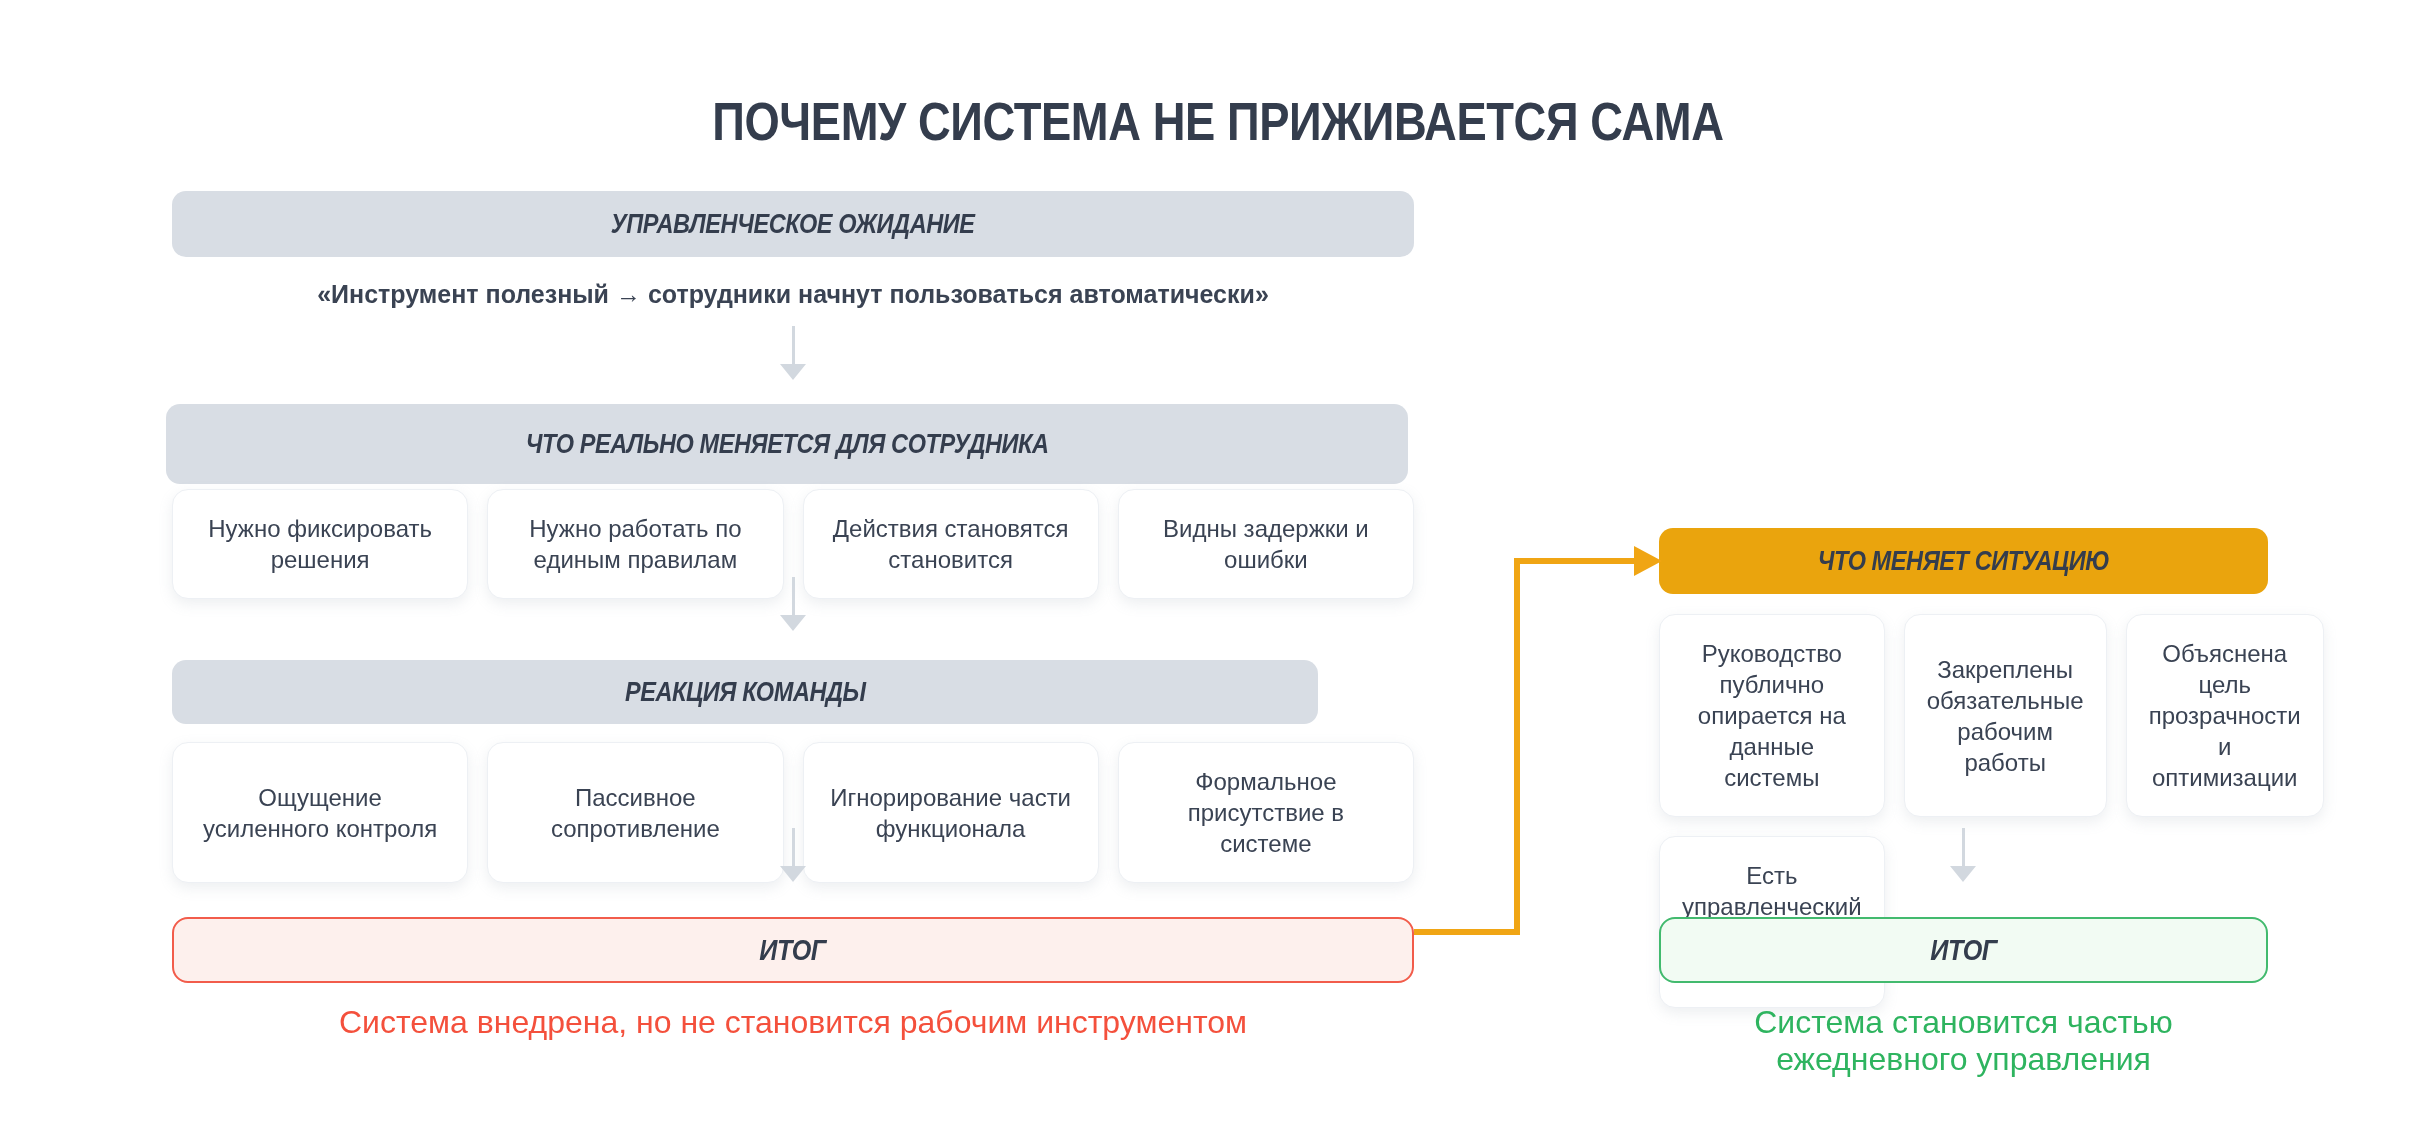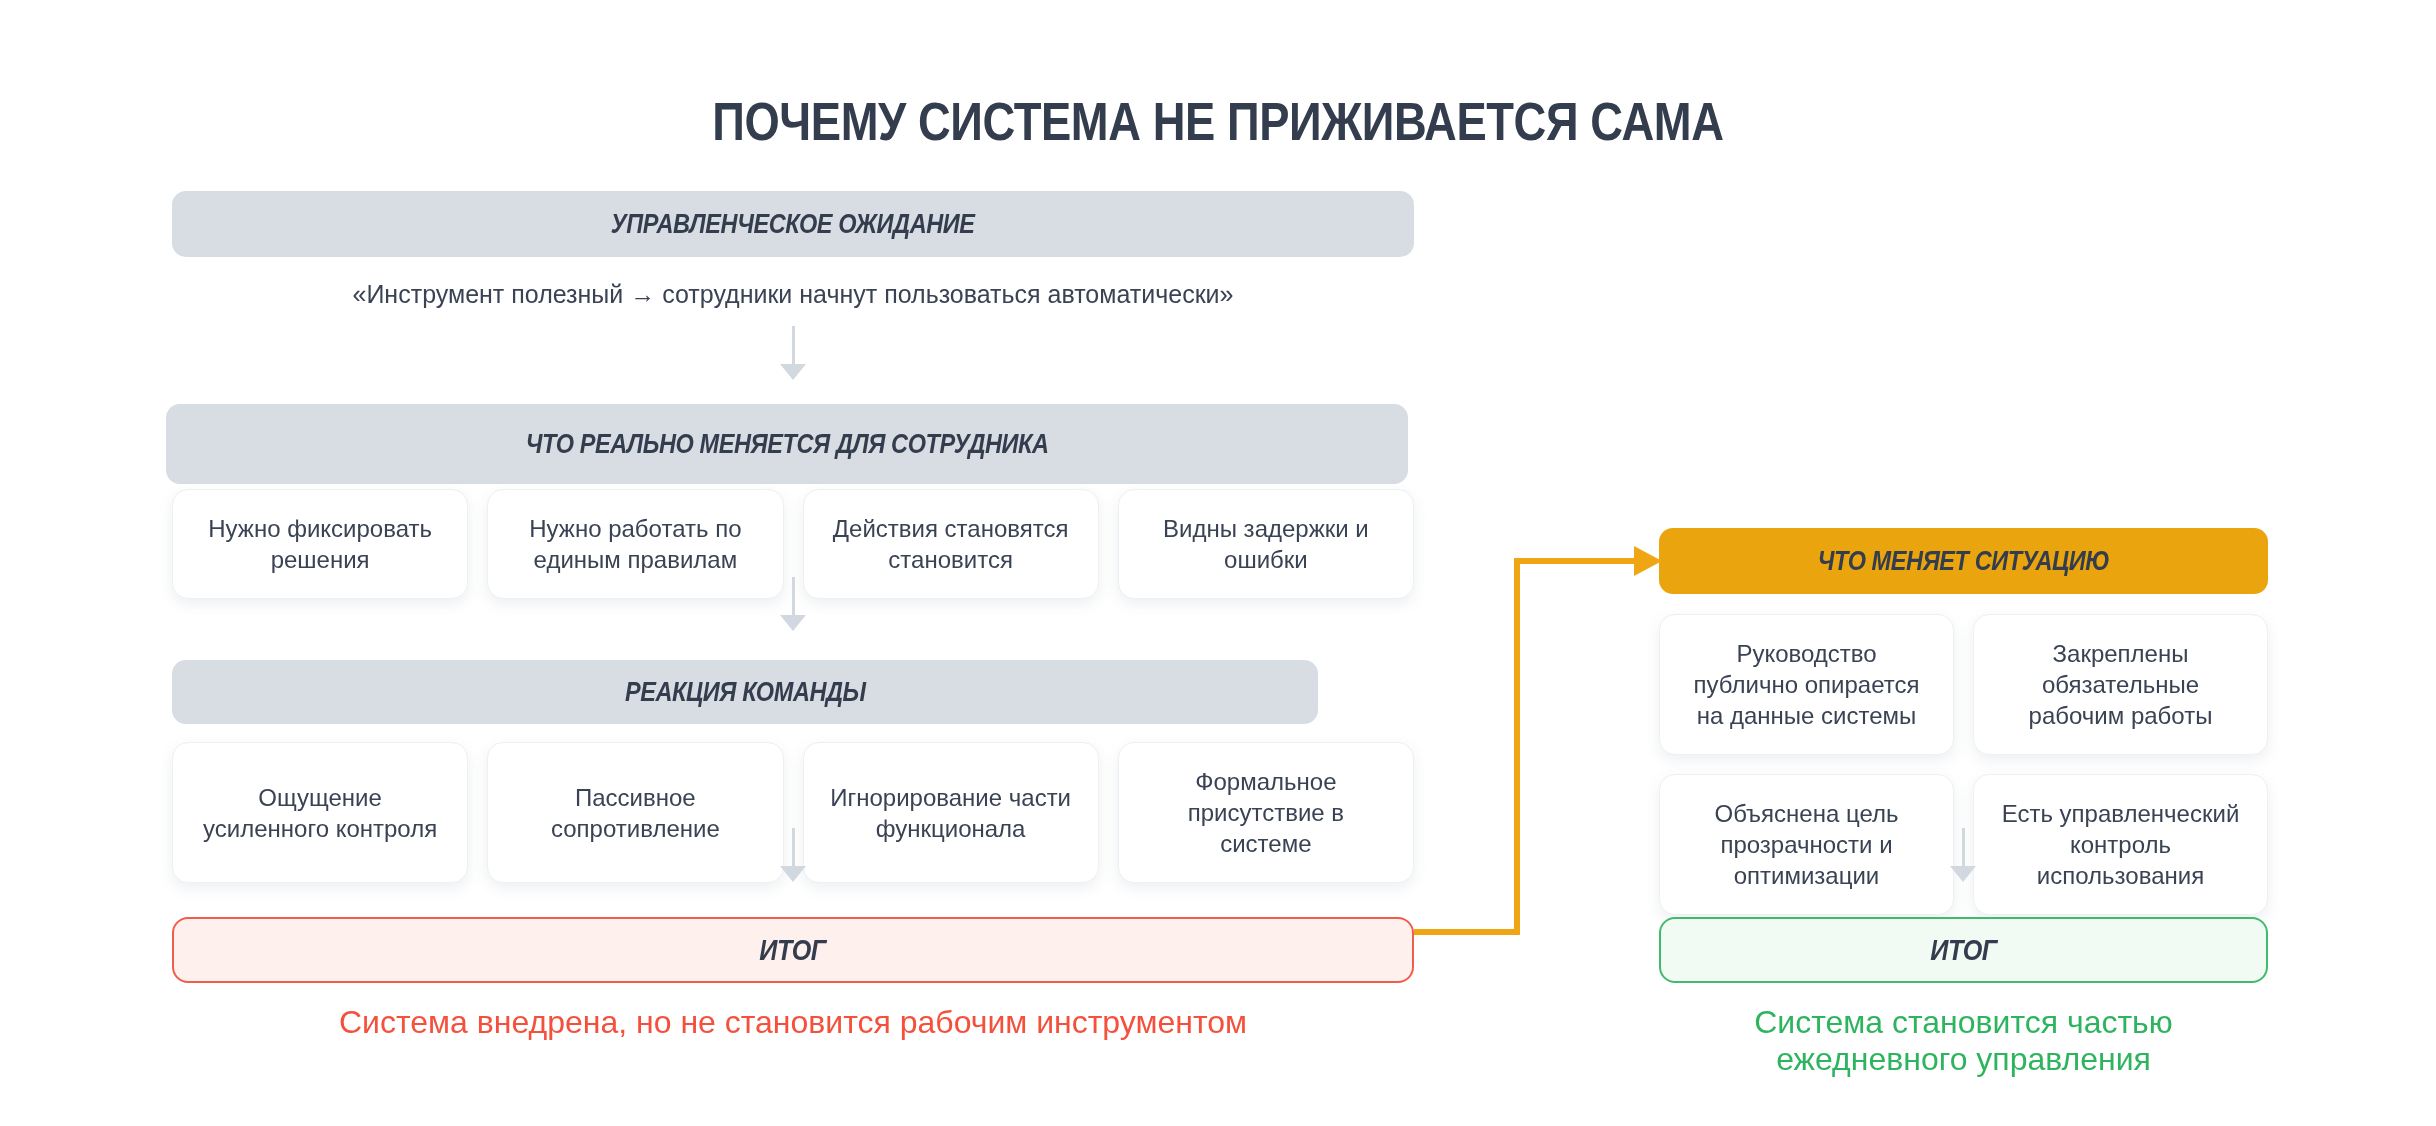--- a/index.html
+++ b/index.html
@@ -31,21 +31,21 @@
   .bar.fail    { background:var(--fail-bg, #FDF0ED);    border:2px solid var(--fail-border, #F25C4B); }
   .bar.success { background:var(--success-bg, #F2FBF3); border:2px solid var(--success-border, #42BA6E); }
 
   
   .quote {
     text-align:center; font-size:25px; color:var(--body-text, #3A4353);
   }
 
   
   .cardrow { display:flex; gap:19px; align-items:stretch; }
-  .cardgrid { display:grid; grid-template-columns:1fr 1fr; gap:19px; grid-auto-rows:minmax(88px,auto); }
+  .cardgrid { display:grid; grid-template-columns:1fr 1fr 1fr; gap:19px; grid-auto-rows:minmax(88px,auto); }
   .card {
     flex:1; min-height:70px;
     background:var(--card-bg, #fff);
     border:1px solid var(--card-border, #EDF0F4);
     border-radius:16px;
     box-shadow:0 5px 14px rgba(145,155,170,0.16);
     display:flex; align-items:center; justify-content:center;
     text-align:center; padding:23px 22px;
     font-size:24px; line-height:31px; color:var(--body-text, #3A4353);
   }
@@ -74,21 +74,21 @@
 <div class="canvas">
 
   <h1 class="abs page-title">
     <span class="cond">ПОЧЕМУ СИСТЕМА НЕ ПРИЖИВАЕТСЯ САМА</span>
   </h1>
 
   <div class="abs bar gray" style="left:172px; top:191px; width:1242px; height:66px;">
     <span class="cond">УПРАВЛЕНЧЕСКОЕ ОЖИДАНИЕ</span>
   </div>
 
-  <div class="abs quote" style="left:172px; top:280px; width:1242px;">«Инструмент полезный → сотрудники начнут пользоваться автоматически»</div>
+  <div class="abs quote" style="left:172px; top:280px; width:1242px;font-weight:bold;">«Инструмент полезный → сотрудники начнут пользоваться автоматически»</div>
 
   <div class="abs varrow" style="left:780px; top:326px;">
     <div class="stem"></div>
     <div class="head"></div>
   </div>
 
   <div class="abs bar gray" style="left:166px; top:404px; width:1242px; height:80px;">
     <span class="cond">ЧТО РЕАЛЬНО МЕНЯЕТСЯ ДЛЯ СОТРУДНИКА</span>
   </div>
 

